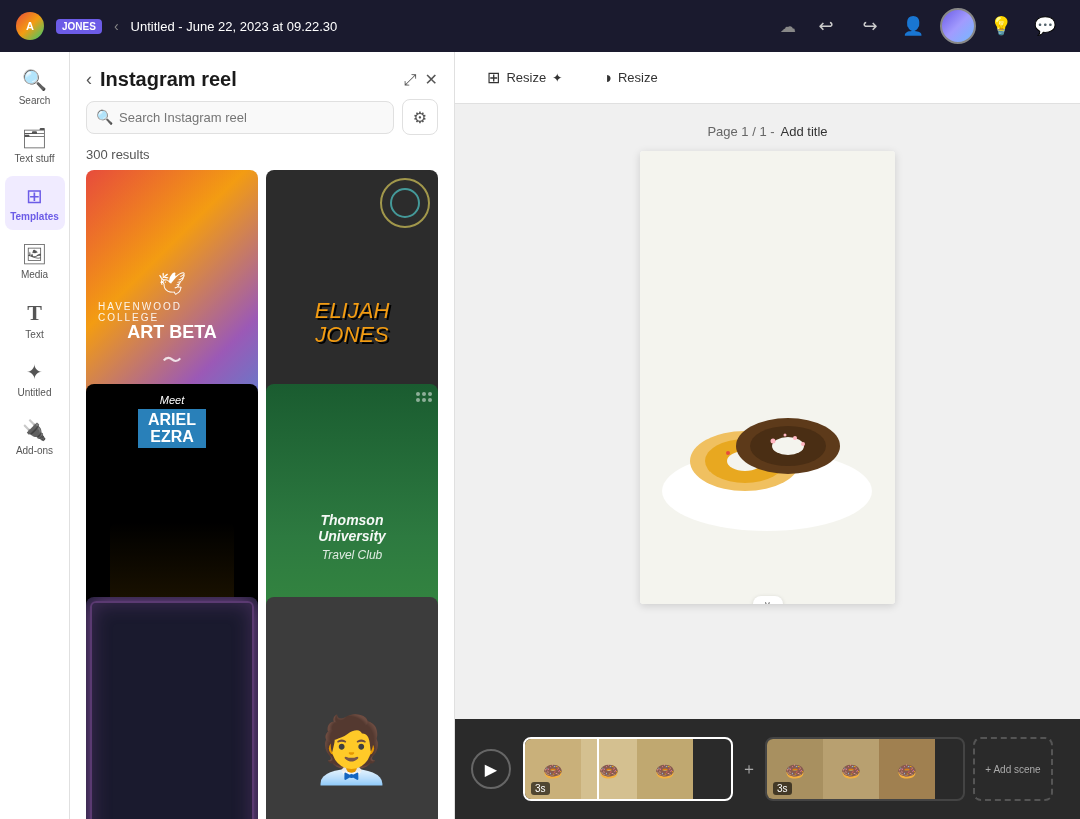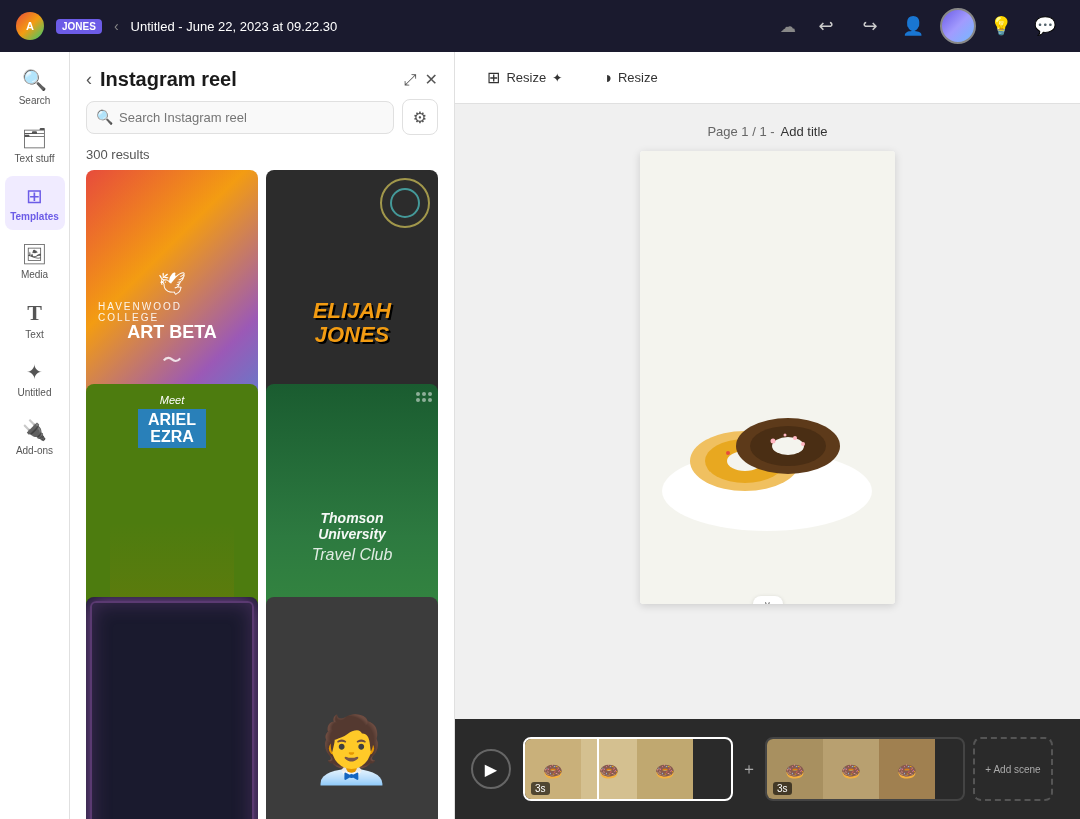--- a/index.html
+++ b/index.html
@@ -162,47 +162,47 @@
           <div style="color:white;font-size:22px;margin-bottom:4px;">🕊</div>
           <div style="color:white;font-size:10px;letter-spacing:2px;opacity:0.9;">HAVENWOOD COLLEGE</div>
           <div style="color:white;font-size:18px;font-weight:900;text-align:center;line-height:1.1;">ART BETA</div>
           <div style="color:white;font-size:20px;margin-top:4px;opacity:0.8;">〜</div>
         </div>
         <div class="template-play">▶</div>
       </div>
 
       <div class="template-card t2">
         <div style="position:absolute;inset:0;display:flex;flex-direction:column;align-items:center;justify-content:center;">
-          <div style="color:#f39c12;font-size:22px;font-weight:700;font-style:italic;text-align:center;line-height:1.1;text-shadow:2px 2px 0 #000;padding:0 8px;">ELIJAH<br>JONES</div>
+          <div style="color:#f39c12;font-size:22px;font-weight:400;font-style:italic;text-align:center;line-height:1.1;text-shadow:2px 2px 0 #000;padding:0 8px;">ELIJAH<br>JONES</div>
         </div>
 
         <div style="position:absolute;top:8px;right:8px;width:50px;height:50px;border-radius:50%;border:2px solid #f0e060;opacity:0.6;"></div>
         <div style="position:absolute;top:18px;right:18px;width:30px;height:30px;border-radius:50%;border:2px solid #4ec8c8;opacity:0.7;"></div>
         <div class="template-play">▶</div>
       </div>
 
-      <div class="template-card" style="background:#4d7c0f;">
+      <div class="template-card" style="background:#000000;">
         <div style="position:absolute;inset:0;display:flex;flex-direction:column;align-items:center;padding:10px 8px 0;">
           <div style="color:white;font-size:11px;font-style:italic;">Meet</div>
           <div style="background:#2980b9;padding:2px 10px;margin:3px 0;">
             <div style="color:white;font-size:16px;font-weight:900;text-align:center;line-height:1.1;">ARIEL<br>EZRA</div>
           </div>
           <div style="flex:1;display:flex;align-items:flex-end;justify-content:center;overflow:hidden;width:100%;">
             <div style="width:80%;height:70%;background:linear-gradient(180deg,transparent,rgba(180,120,0,0.3));border-radius:8px 8px 0 0;display:flex;align-items:flex-end;justify-content:center;">
               <span style="font-size:70px;line-height:1;">🧑</span>
             </div>
           </div>
         </div>
         <div class="template-play">▶</div>
       </div>
 
       <div class="template-card" style="background:linear-gradient(180deg,#1a5c30,#2d7a40,#3a9040);">
         <div style="position:absolute;inset:0;display:flex;flex-direction:column;align-items:center;justify-content:center;text-align:center;padding:16px;">
           <div style="color:white;font-size:14px;font-style:italic;font-weight:600;opacity:0.95;">Thomson<br>University</div>
-          <div style="color:white;font-size:16px;font-style:italic;opacity:0.85;margin-top:4px;">Travel Club</div>
+          <div style="color:white;font-size:12px;font-style:italic;opacity:0.85;margin-top:4px;">Travel Club</div>
         </div>
         <div style="position:absolute;top:8px;right:6px;display:grid;grid-template-columns:1fr 1fr 1fr;gap:2px;opacity:0.5;">
           <div style="width:4px;height:4px;background:white;border-radius:50%;"></div>
           <div style="width:4px;height:4px;background:white;border-radius:50%;"></div>
           <div style="width:4px;height:4px;background:white;border-radius:50%;"></div>
           <div style="width:4px;height:4px;background:white;border-radius:50%;"></div>
           <div style="width:4px;height:4px;background:white;border-radius:50%;"></div>
           <div style="width:4px;height:4px;background:white;border-radius:50%;"></div>
         </div>
         <div class="template-animate">⟳</div>

